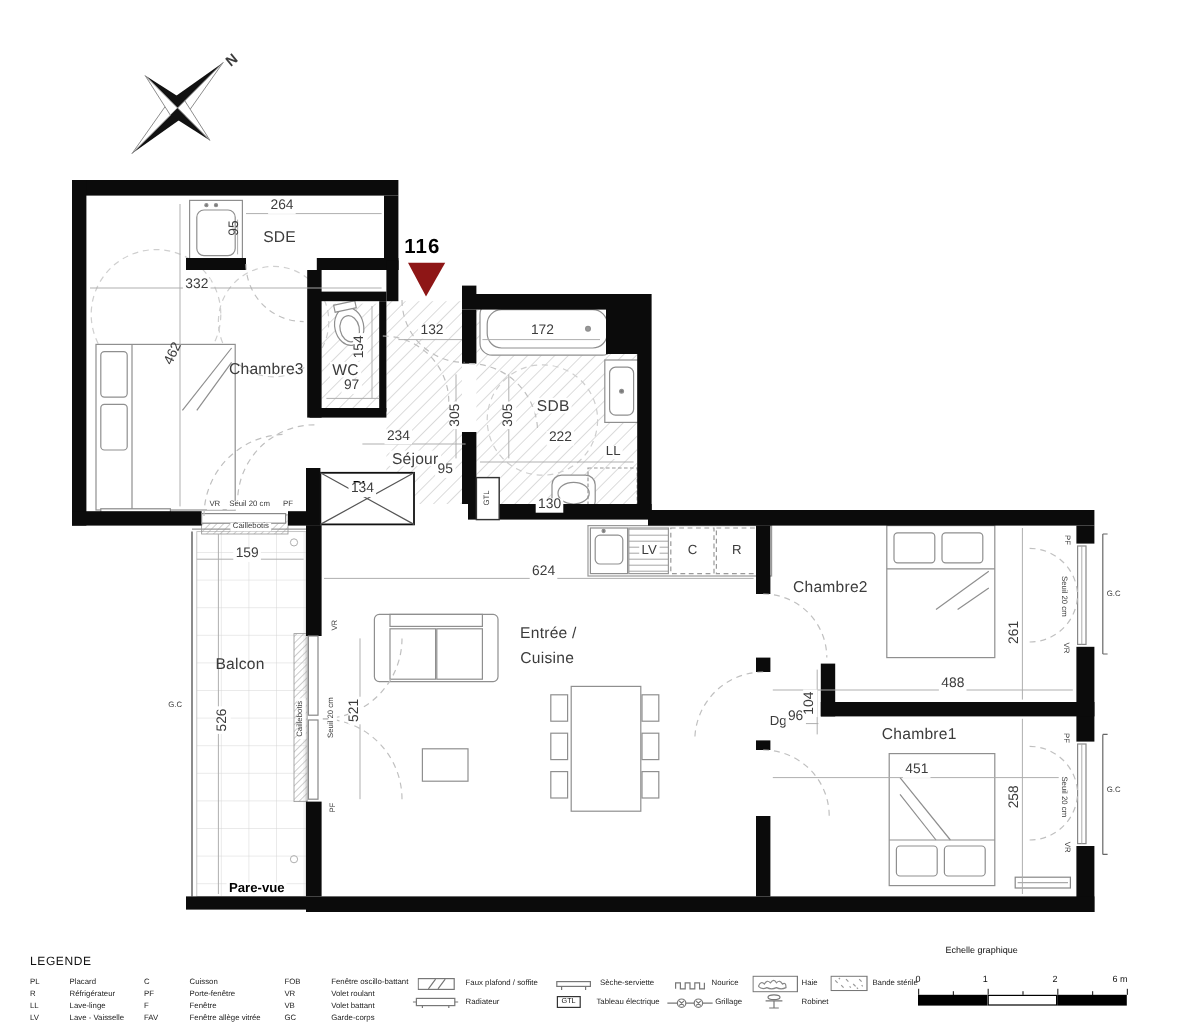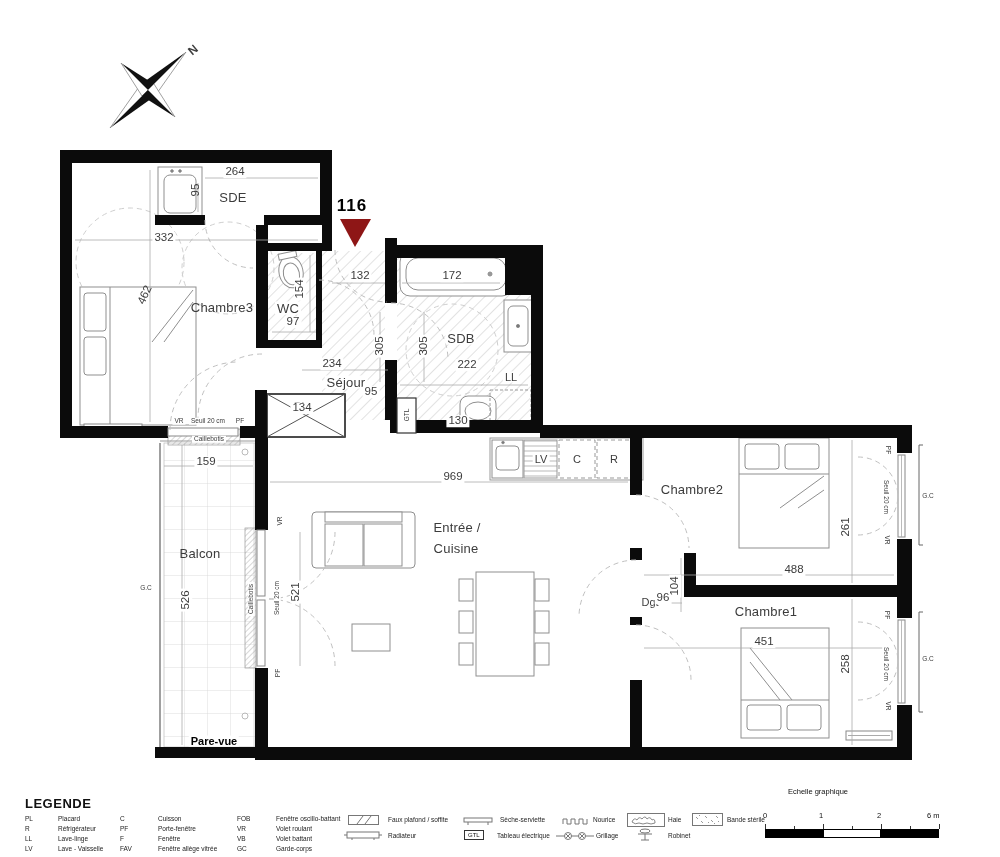--- a/index.html
+++ b/index.html
@@ -13,21 +13,21 @@
   .md{font-size:11px}
   .tiny{font-size:6.5px;color:#3a3a3a}
   .bg{background:#fff;padding:0 2px}
   .b{font-weight:bold;color:#000}
   .unit{font-size:17px;font-weight:bold;color:#000;letter-spacing:1px}
   .rn90{transform:translate(-50%,-50%) rotate(-90deg)}
   .r90{transform:translate(-50%,-50%) rotate(90deg)}
   .rdiag{transform:translate(-50%,-50%) rotate(-65deg)}
   .rn40{transform:translate(-50%,-50%) rotate(-40deg);font-size:12px;font-weight:bold}
   .lg{position:absolute;font-size:6.5px;color:#222;white-space:nowrap;line-height:1;z-index:5}
-  .lg-title{font-size:13px;font-weight:bold;letter-spacing:.5px;color:#111}
+  .lg-title{font-size:10px;font-weight:normal;letter-spacing:.5px;color:#111}
   .gtlbox{border:1px solid #333;padding:1px 3px;font-size:6px;color:#111}
   .sc-num{font-size:7.5px;color:#111}
   .bar{position:absolute;height:9px;z-index:4}
   .bar.k{background:#000}
   .bar.w{background:#fff;border:1px solid #000;box-sizing:border-box}
   .tick{position:absolute;width:1px;height:5px;background:#333;z-index:4}
 </style>
 </head>
 <body>
 
@@ -280,21 +280,21 @@
 <span class="lbl dim bg" style="left:452px;top:276px">172</span>
 <span class="lbl dim rn90 bg" style="left:380px;top:346px">305</span>
 <span class="lbl dim rn90 bg" style="left:424px;top:346px">305</span>
 <span class="lbl dim bg" style="left:467px;top:365px">222</span>
 <span class="lbl md bg" style="left:511px;top:377px">LL</span>
 <span class="lbl dim bg" style="left:458px;top:421px">130</span>
 <span class="lbl dim bg" style="left:332px;top:364px">234</span>
 <span class="lbl dim bg" style="left:371px;top:392px">95</span>
 <span class="lbl dim bg" style="left:302px;top:408px">134</span>
 <span class="lbl tiny rn90" style="left:406.5px;top:415px">GTL</span>
-<span class="lbl dim bg" style="left:453px;top:477px">969</span>
+<span class="lbl dim bg" style="left:453px;top:477px">624</span>
 <span class="lbl md bg" style="left:541px;top:459px">LV</span>
 <span class="lbl md" style="left:577px;top:459px">C</span>
 <span class="lbl md" style="left:614px;top:459px">R</span>
 <span class="lbl dim rn90" style="left:846px;top:527px">261</span>
 <span class="lbl dim bg" style="left:794px;top:570px">488</span>
 <span class="lbl dim bg" style="left:663px;top:598px">96</span>
 <span class="lbl dim rn90 bg" style="left:675px;top:586px">104</span>
 <span class="lbl dim bg" style="left:764px;top:642px">451</span>
 <span class="lbl dim rn90" style="left:846px;top:664px">258</span>
 <span class="lbl dim bg" style="left:206px;top:462px">159</span>

